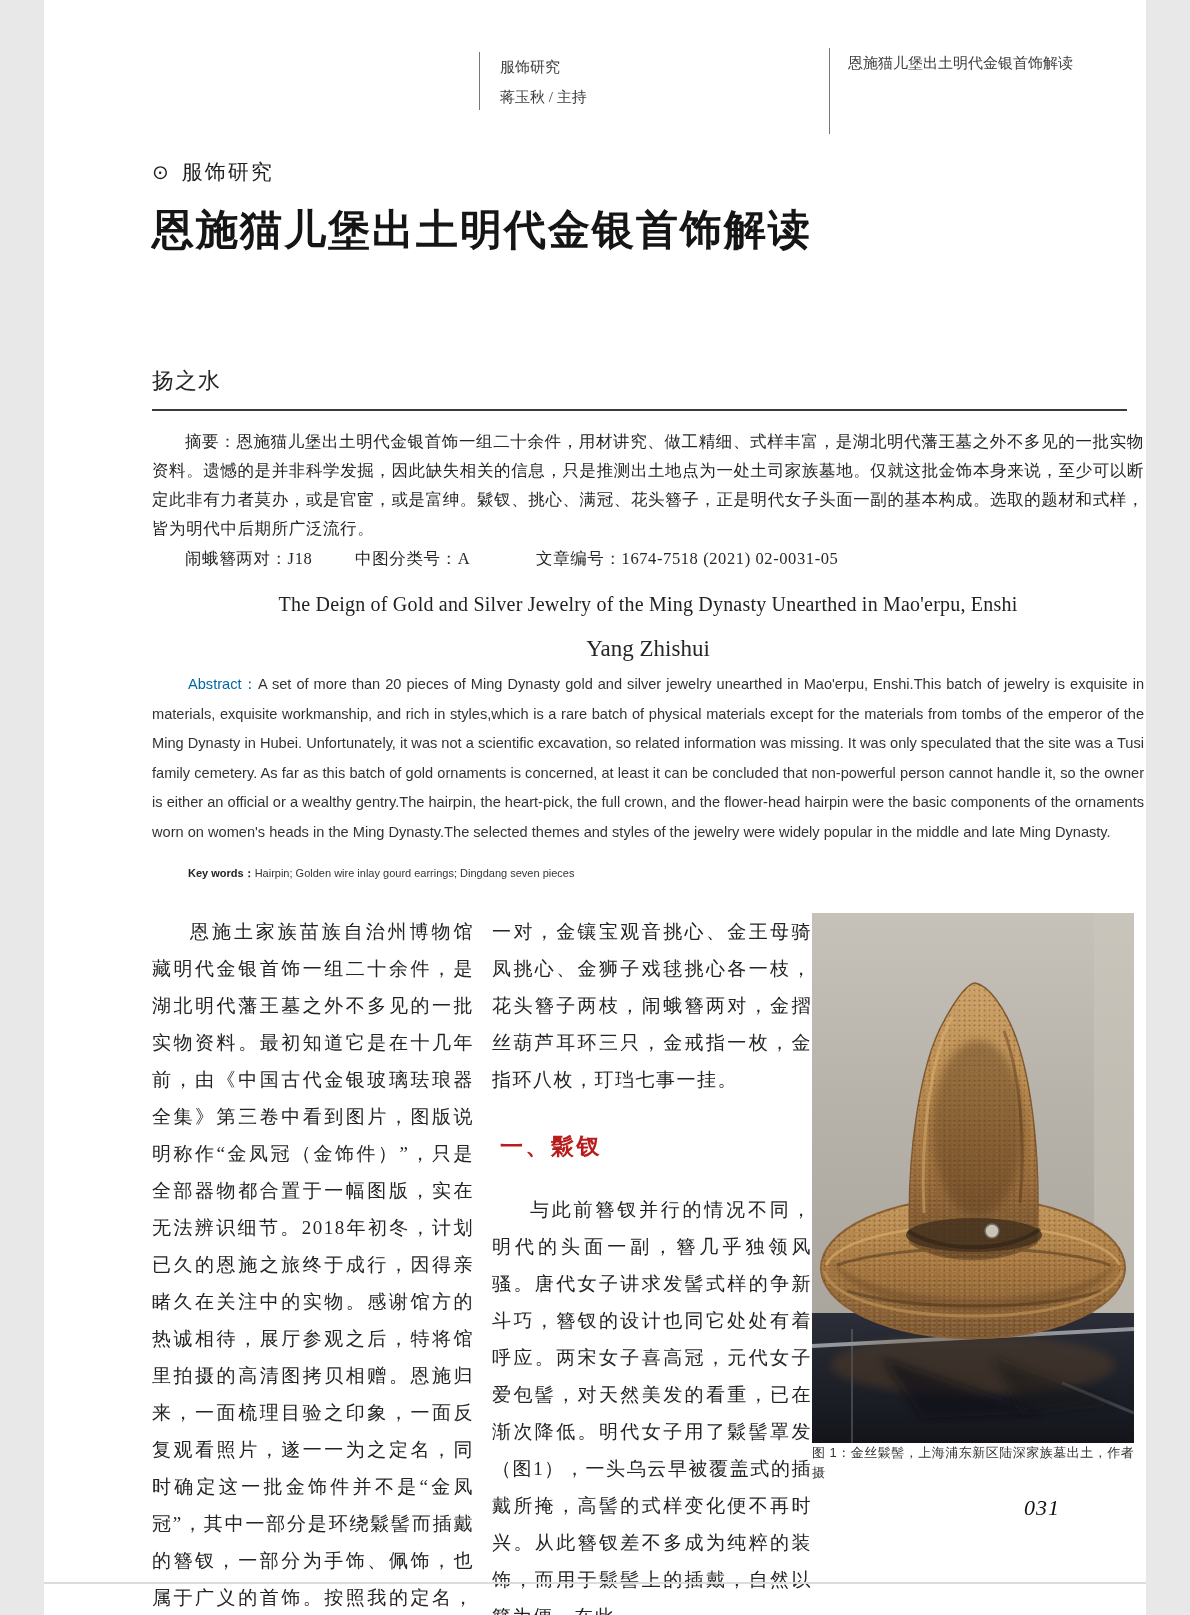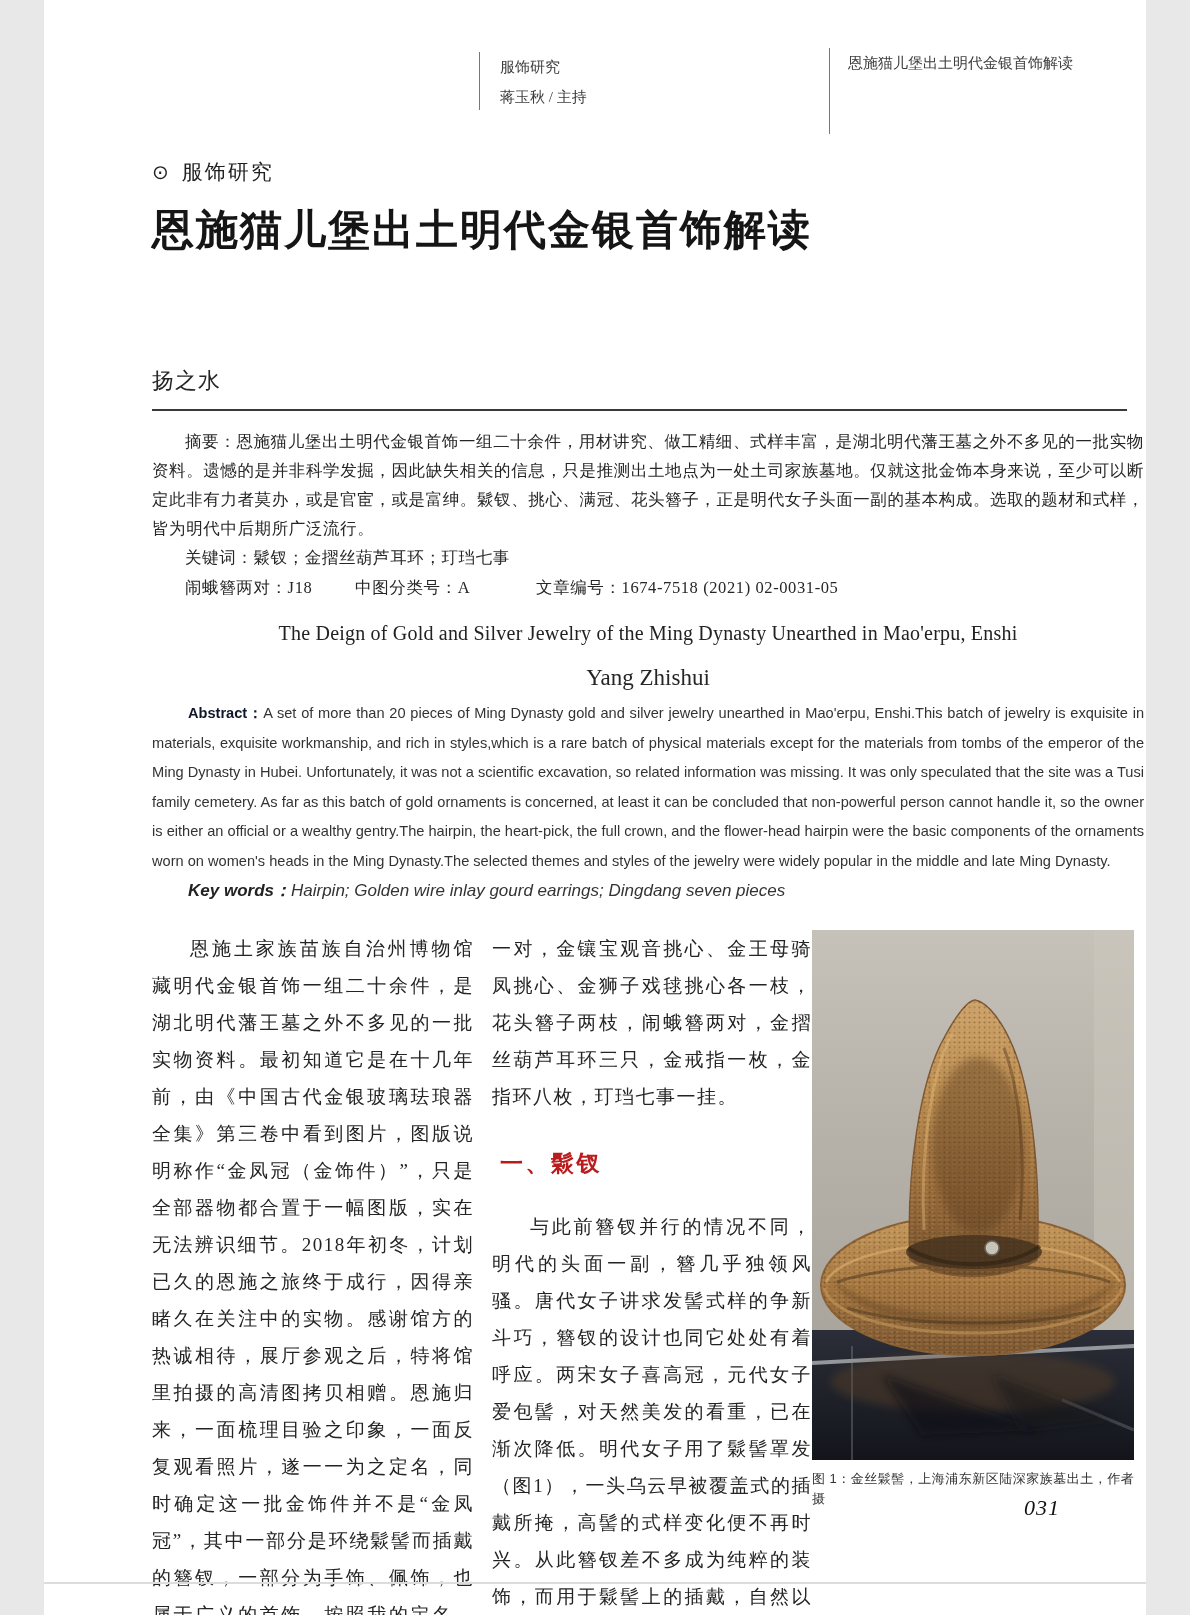--- a/index.html
+++ b/index.html
@@ -26,35 +26,35 @@
   .indent2{text-indent:2em;}
   .cn-keywords{margin-top:0px; font-size:16.5px; line-height:29px; text-indent:2em; letter-spacing:0.6px;}
   .cn-clc{margin-top:1px; font-size:16.5px; line-height:29px; text-indent:2em; letter-spacing:0.6px;}
   .cn-clc .gap1{margin-left:38px;} .cn-clc .gap2{margin-left:62px;}
   
   .en-title{margin-top:20px; text-align:center; font-size:20px; color:#222; letter-spacing:0.2px;}
   .en-author{margin-top:20px; text-align:center; font-size:23px;}
   .en-abstract{margin-top:8px; font-family:"Liberation Sans","DejaVu Sans",sans-serif;
     font-size:14.6px; line-height:29.5px; color:#333; text-align:justify;}
   .en-abstract p{margin:0; text-indent:36px;}
-  .en-abstract .lbl{font-weight:bold; color:#0f172a;}
-  .en-keywords{margin-top:0; font-family:"Liberation Sans","DejaVu Sans",sans-serif;
-    font-size:17px; line-height:29.5px; color:#333; text-indent:36px;font-style:italic;}
+  .en-abstract .lbl{font-weight:normal; color:#0369a1;}
+  .en-keywords{margin-top:12px; font-family:"Liberation Sans","DejaVu Sans",sans-serif;
+    font-size:11px; line-height:29.5px; color:#333; text-indent:36px;}
   .en-keywords .lbl{font-weight:bold; color:#222;}
   
   .body-cols{display:flex; margin-top:24px; align-items:flex-start;}
   .bcol{font-size:19px; line-height:37px; letter-spacing:1.5px; text-align:justify; text-justify:inter-ideograph; color:#242424;}
   .bcol p{margin:0;}
   .col1{width:322px;}
   .col2{width:320px; margin-left:18px;}
   .figcol{width:322px; margin-left:10px;}
   .sec-heading{font-size:23px; letter-spacing:2.5px; margin:30px 0 26px 8px; color:#b91c1c;font-weight:bold;}
   .figure{margin:0;}
   .figure svg{display:block;}
-  .figcaption{margin-top:9px; font-family:"Liberation Sans","DejaVu Sans",sans-serif;
+  .figcaption{font-family:"Liberation Sans","DejaVu Sans",sans-serif;
     font-size:13px; color:#333; line-height:1.6; letter-spacing:0.3px; text-align:justify;}
   
   .pagenum{position:absolute; right:86px; top:1495px; font-size:22px; font-style:italic; color:#111; letter-spacing:1px;}
   .bottom-rule{position:absolute; left:0; top:1582px; width:100%; height:2px; background:#dcdcdc;}
 </style>
 </head>
 <body>
 
 <div class="page">
 
@@ -76,23 +76,20 @@
     <h1 class="title">恩施猫儿堡出土明代金银首饰解读</h1>
 
     <div class="author">扬之水</div>
 
     <div class="rule"></div>
 
     <div class="cn-abstract">
       <p class="indent2"><span>摘要：</span><span>恩施猫儿堡出土明代金银首饰一组二十余件，用材讲究、做工精细、式样丰富，是湖北明代藩王墓之外不多见的一批实物资料。遗憾的是并非科学发掘，因此缺失相关的信息，只是推测出土地点为一处土司家族墓地。仅就这批金饰本身来说，至少可以断定此非有力者莫办，或是官宦，或是富绅。鬏钗、挑心、满冠、花头簪子，正是明代女子头面一副的基本构成。选取的题材和式样，皆为明代中后期所广泛流行。</span></p>
     </div>
 
-    <div class="cn-keywords">
-      <span>关键词：</span><span>鬏钗；金摺丝葫芦耳环；玎珰七事</span>
-    </div>
 
     <div class="cn-clc">
       <span>闹蛾簪两对：</span><span>J18</span>
       <span class="gap1">中图分类号：</span><span>A</span>
       <span class="gap2">文章编号：</span><span>1674-7518 (2021) 02-0031-05</span>
     </div>
 
     <div class="en-title">The Deign of Gold and Silver Jewelry of the Ming Dynasty Unearthed in Mao'erpu, Enshi</div>
     <div class="en-author">Yang Zhishui</div>
 

